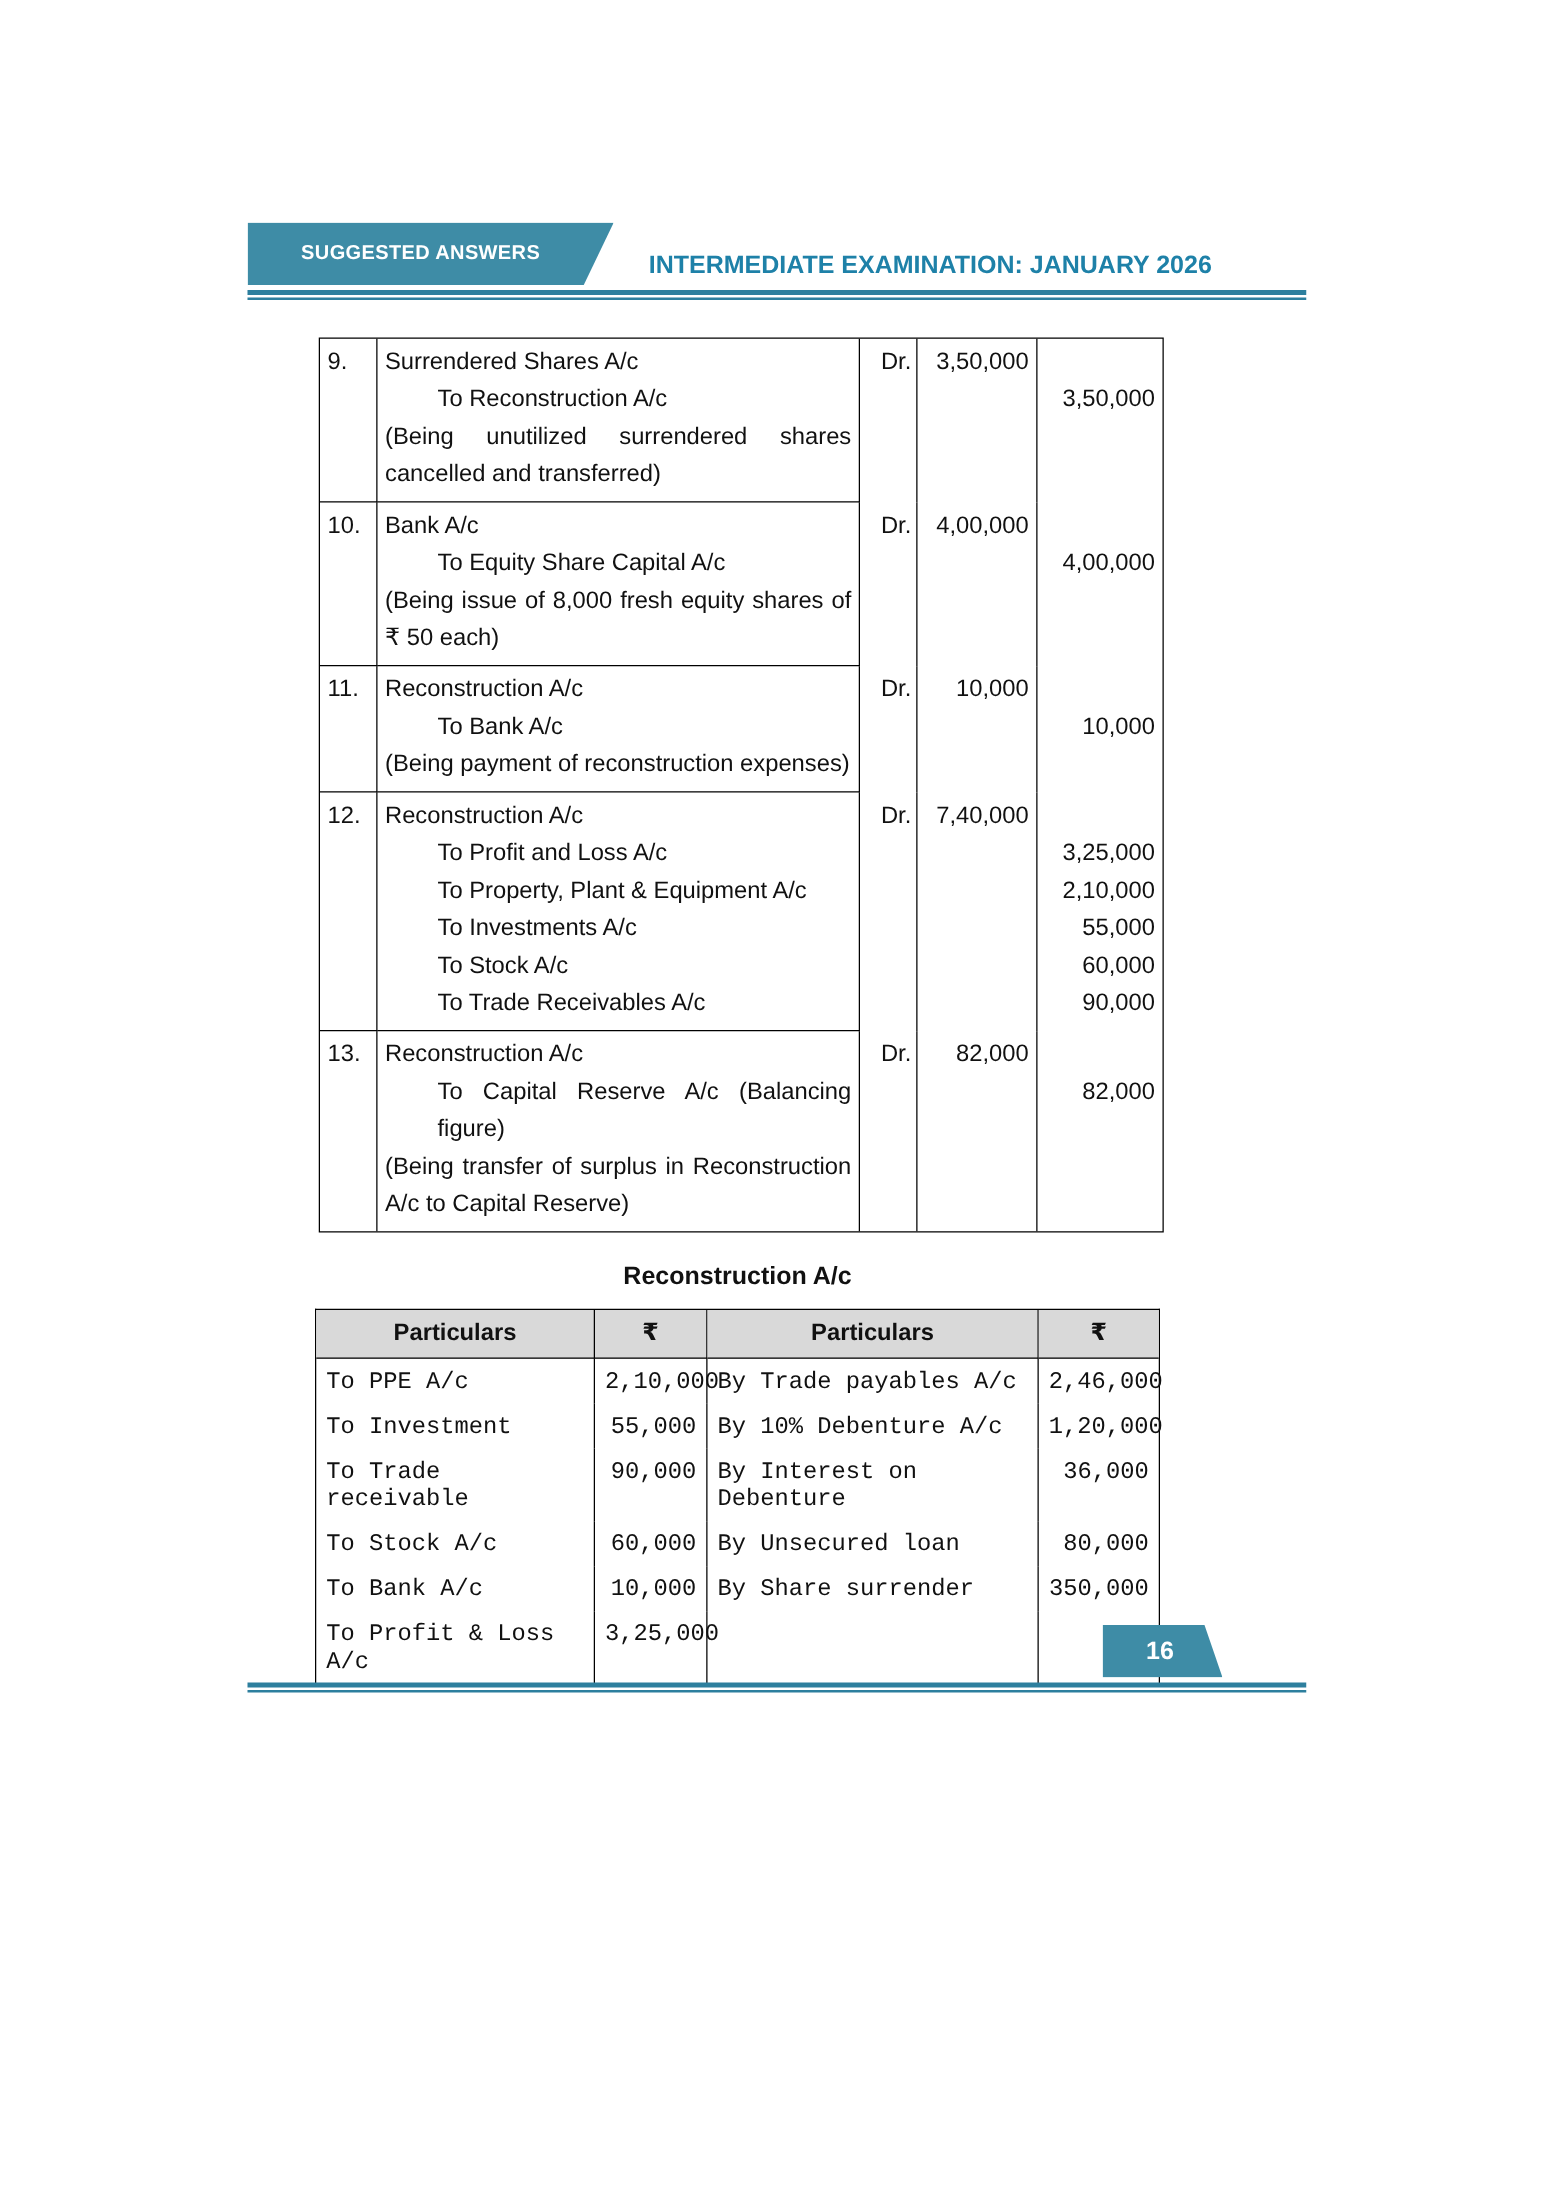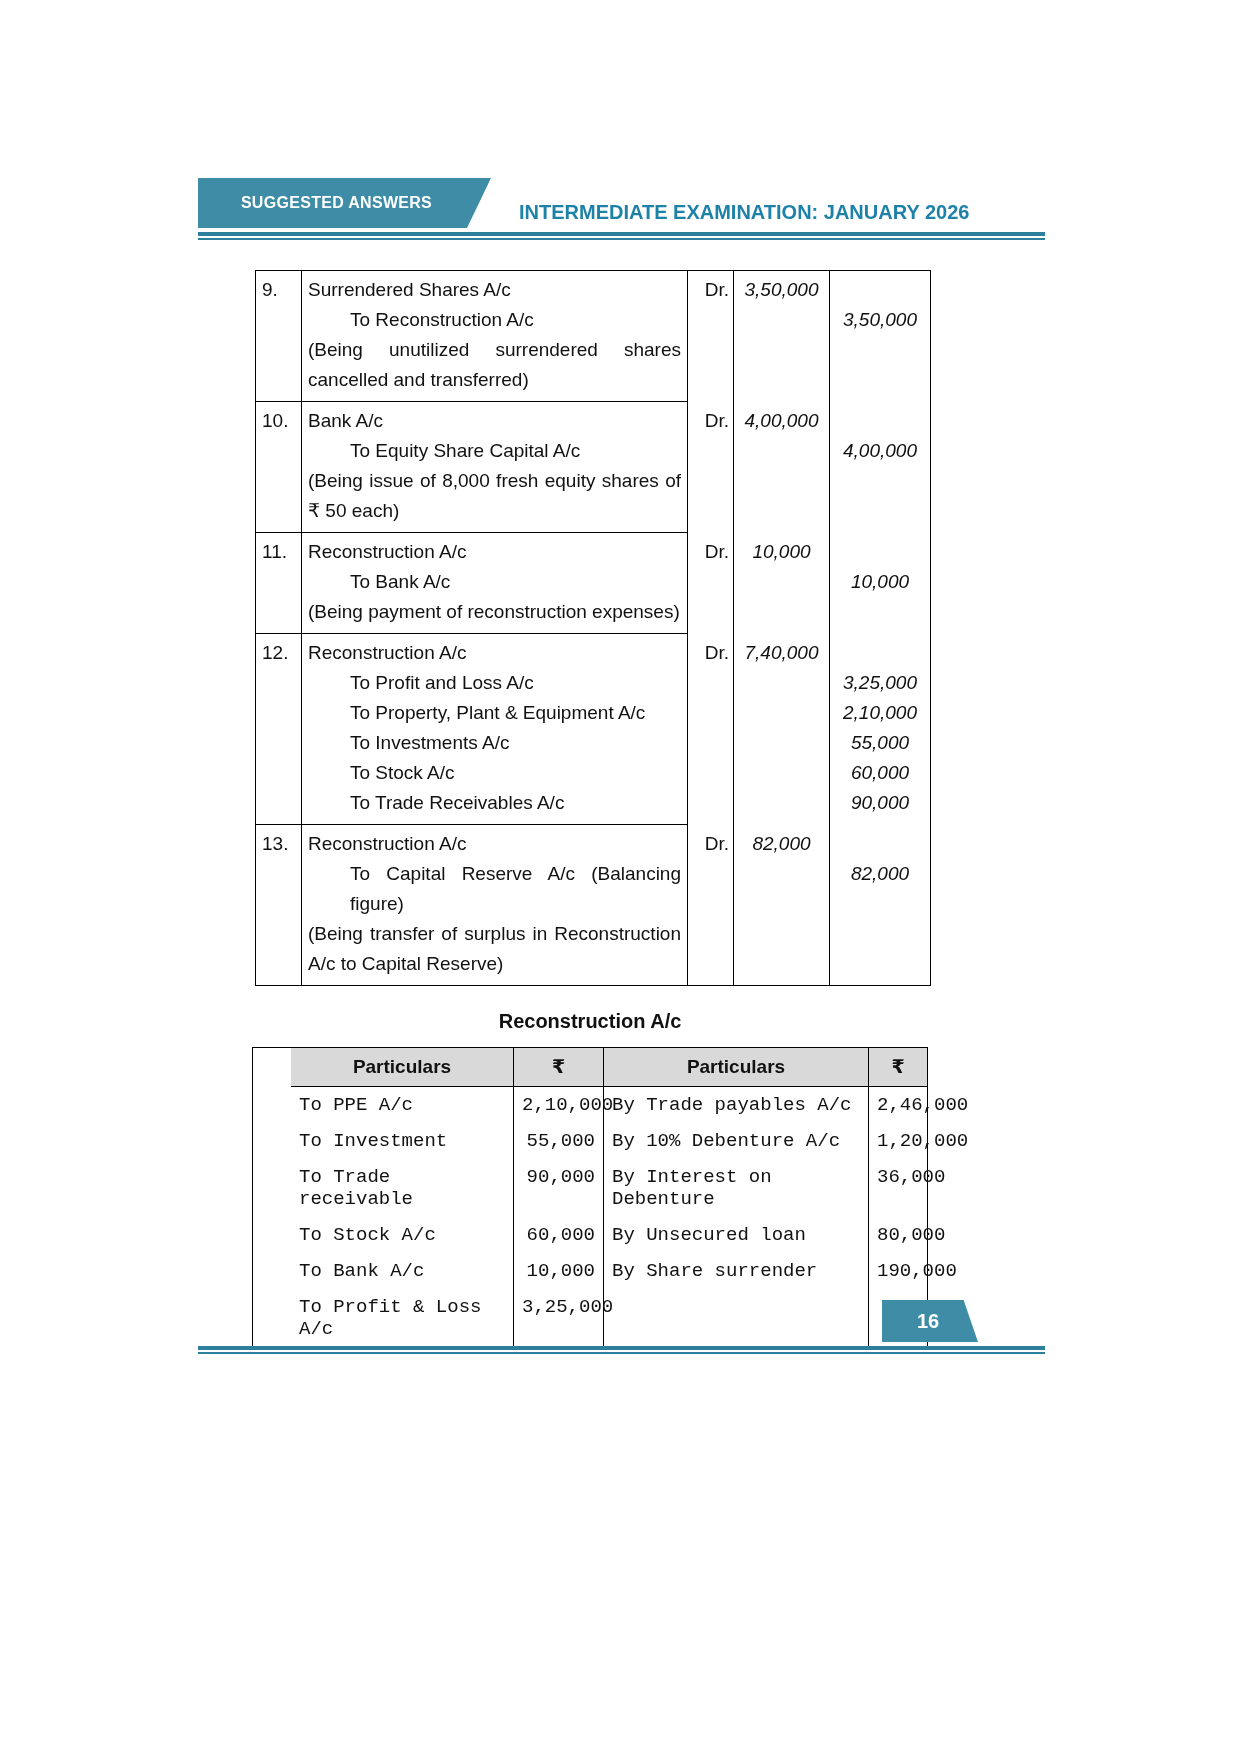--- a/index.html
+++ b/index.html
@@ -32,26 +32,26 @@
   .journal { left:255px; top:270px; width:676px; border:1px solid #000; background:#fff; }
   .j-entry { display:grid; grid-template-columns:46px 1fr 46px 96px 100px; }
   .j-col { padding:4px 6px 6px 6px; }
   .j-no, .j-part, .j-dr, .j-debit { border-right:1px solid #000; }
   .j-entry:not(:last-child) .j-no,
   .j-entry:not(:last-child) .j-part { border-bottom:1px solid #000; }
   .j-line { font-size:19px; line-height:30px; min-height:30px; }
   .j-part .j-line { text-align:justify; }
   .j-line.indent { padding-left:42px; }
   .j-dr  { text-align:right; padding-right:4px; }
-  .j-debit, .j-credit { text-align:center;font-style:italic; }
+  .j-debit, .j-credit { text-align:right; }
 
   
   .ledger-title { left:252px; top:1010px; width:676px; text-align:center; font-size:20px; font-weight:bold; color:#111; }
   .ledger { left:252px; top:1047px; width:676px; border:1px solid #000; border-bottom:none; background:#fff; }
-  .l-head, .l-row { display:grid; grid-template-columns:223px 90px 265px 1fr;margin-left:38px; }
+  .l-head, .l-row { display:grid; grid-template-columns:223px 90px 265px 1fr; }
   .l-hcell {
     background:var(--hdr-gray); font-weight:bold; text-align:center;
     font-size:19px; padding:8px 4px; border-bottom:1px solid #000; line-height:22px;
   }
   .l-hcell:not(.l-last), .l-cell:not(.l-last) { border-right:1px solid #000; }
   .l-cell { font-size:19px; padding:7px 8px; line-height:22px; min-height:36px;font-family:Liberation Mono, monospace; }
   .l-amt { text-align:right; }
 
   
   .pageno {
@@ -217,21 +217,21 @@
         <div class="l-row">
           <div class="l-cell l-part">To Stock A/c</div>
           <div class="l-cell l-amt">60,000</div>
           <div class="l-cell l-part">By Unsecured loan</div>
           <div class="l-cell l-amt l-last">80,000</div>
         </div>
         <div class="l-row">
           <div class="l-cell l-part">To Bank A/c</div>
           <div class="l-cell l-amt">10,000</div>
           <div class="l-cell l-part">By Share surrender</div>
-          <div class="l-cell l-amt l-last">190,000</div>
+          <div class="l-cell l-amt l-last">350,000</div>
         </div>
         <div class="l-row">
           <div class="l-cell l-part">To Profit &amp; Loss A/c</div>
           <div class="l-cell l-amt">3,25,000</div>
           <div class="l-cell l-part"></div>
           <div class="l-cell l-amt l-last"></div>
         </div>
       </div>
   </div>
 

